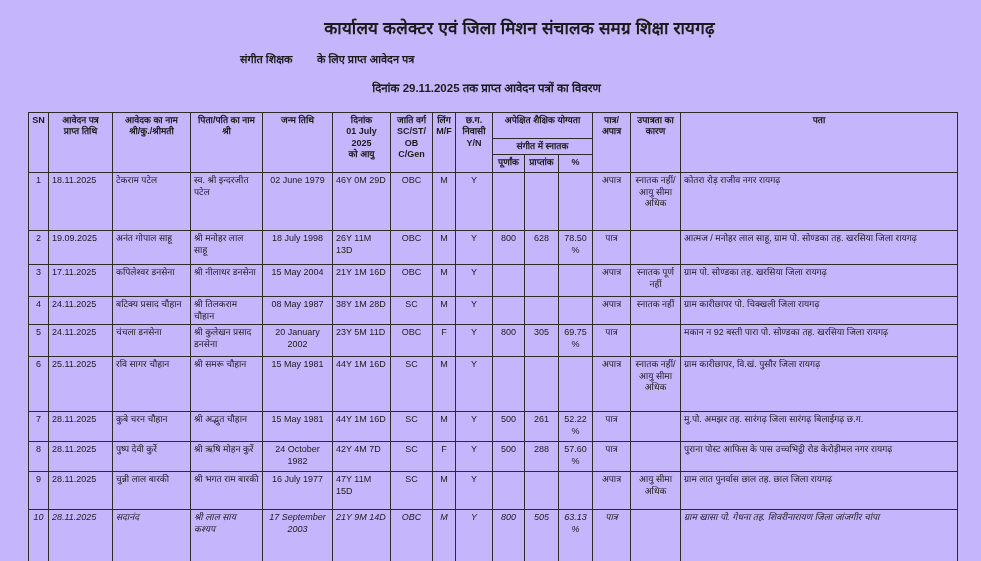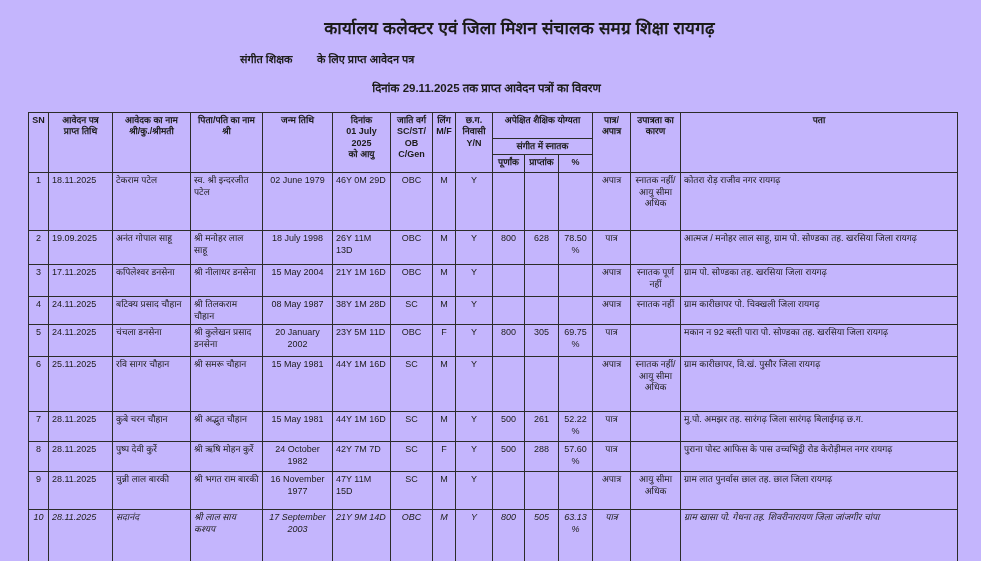--- a/index.html
+++ b/index.html
@@ -226,37 +226,37 @@
           <td class="al-c">पात्र</td>
           <td class="al-c"></td>
           <td class="al-l">मु.पो. अमझर तह. सारंगढ़ जिला सारंगढ़ बिलाईगढ़ छ.ग.</td>
         </tr>
         <tr style="height: 30px;">
           <td class="al-c">8</td>
           <td class="al-l">28.11.2025</td>
           <td class="al-l">पुष्प देवी कुर्रे</td>
           <td class="al-l">श्री ऋषि मोहन कुर्रे</td>
           <td class="al-c">24 October 1982</td>
-          <td class="al-l">42Y 7M 7D</td>
+          <td class="al-l">42Y 4M 7D</td>
           <td class="al-c">SC</td>
           <td class="al-c">F</td>
           <td class="al-c">Y</td>
           <td class="al-c">500</td>
           <td class="al-c">288</td>
           <td class="al-c">57.60%</td>
           <td class="al-c">पात्र</td>
           <td class="al-c"></td>
           <td class="al-l">पुराना पोस्ट आफिस के पास उच्चभिट्ठी रोड केरोड़ीमल नगर रायगढ़</td>
         </tr>
         <tr style="height: 38px;">
           <td class="al-c">9</td>
           <td class="al-l">28.11.2025</td>
           <td class="al-l">चुन्नी लाल बारकी</td>
           <td class="al-l">श्री भगत राम बारकी</td>
-          <td class="al-c">16 November 1977</td>
+          <td class="al-c">16 July 1977</td>
           <td class="al-l">47Y 11M 15D</td>
           <td class="al-c">SC</td>
           <td class="al-c">M</td>
           <td class="al-c">Y</td>
           <td class="al-c"></td>
           <td class="al-c"></td>
           <td class="al-c"></td>
           <td class="al-c">अपात्र</td>
           <td class="al-c">आयु सीमा अधिक</td>
           <td class="al-l">ग्राम लात पुनर्वास छाल तह. छाल जिला रायगढ़</td>

